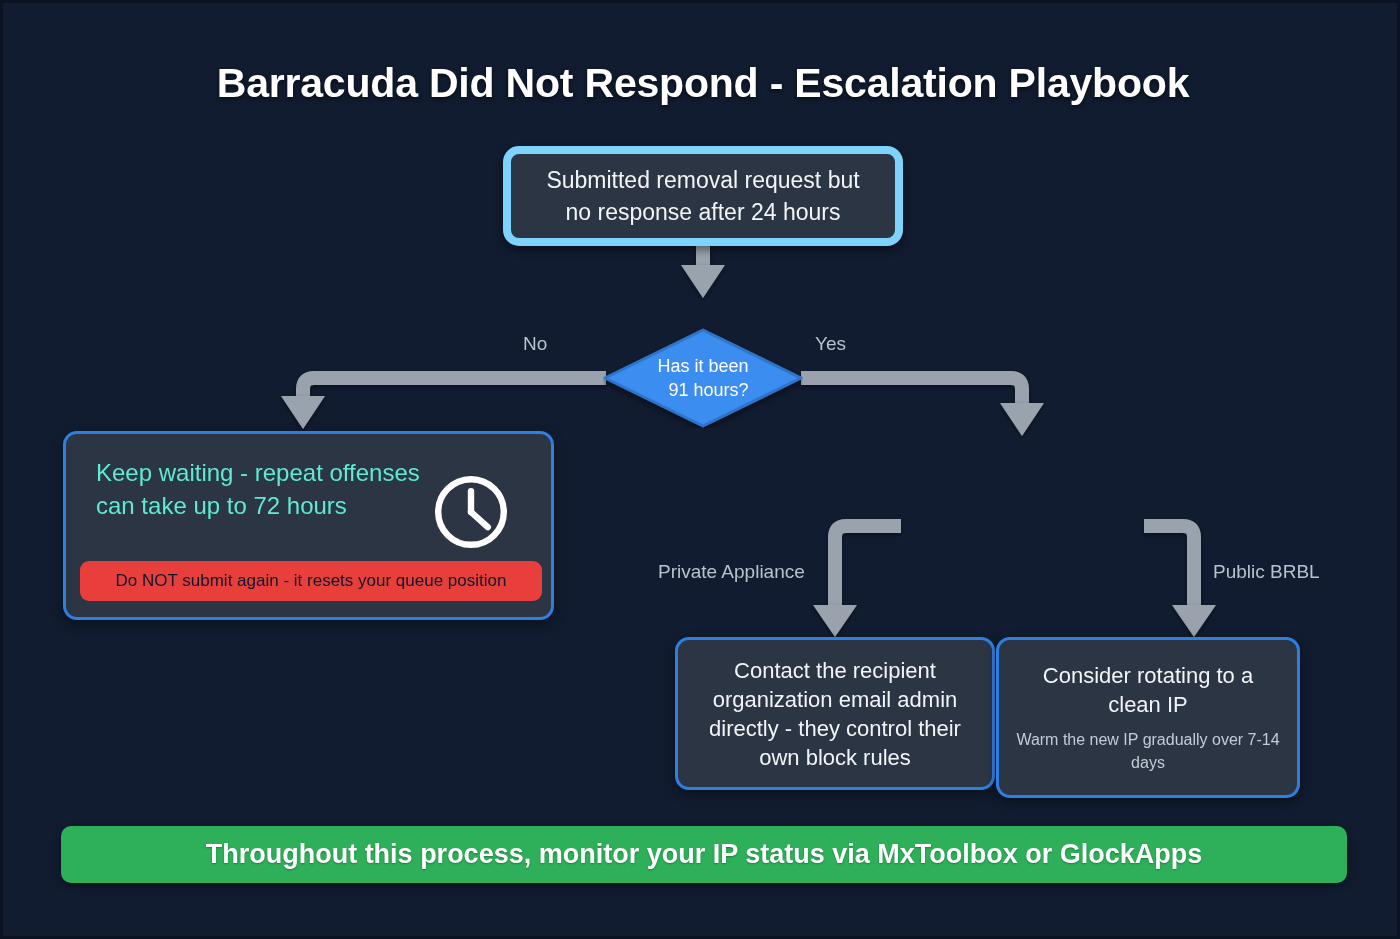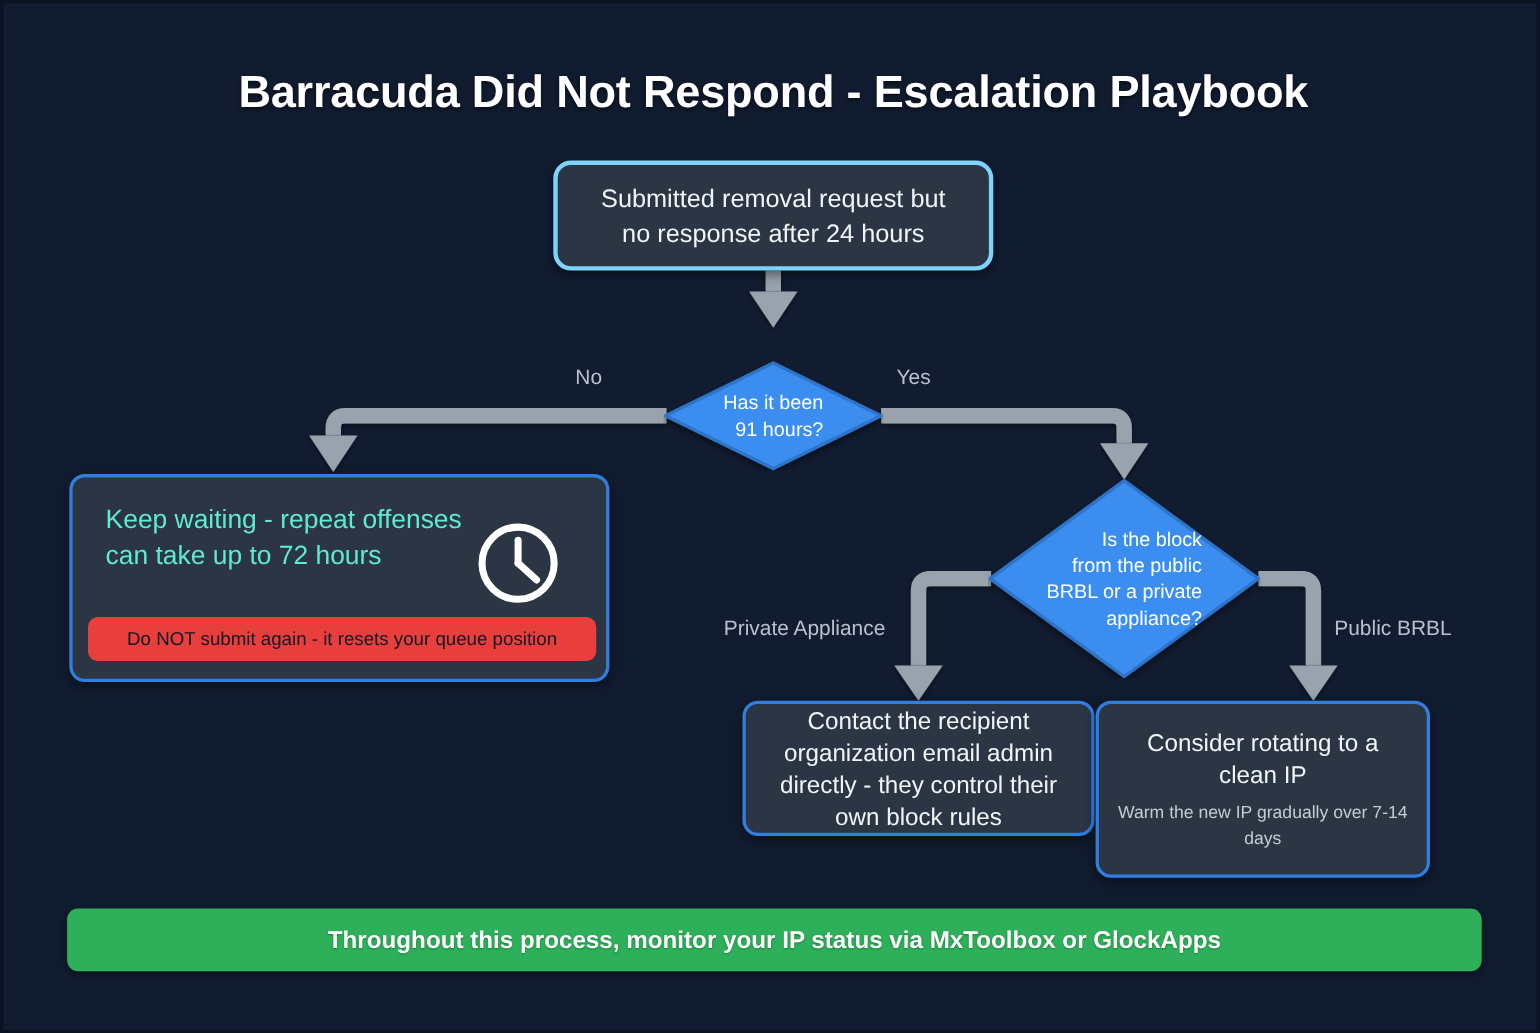--- a/index.html
+++ b/index.html
@@ -44,21 +44,21 @@
     position: absolute;
     box-sizing: border-box;
   }
   
   #start-node {
     left: 500px;
     top: 143px;
     width: 400px;
     height: 100px;
     background: #2b3544;
-    border: 4px solid #7dd3fc;
+    border: 8px solid #7dd3fc;
     border-radius: 16px;
     display: flex;
     align-items: center;
     justify-content: center;
     box-shadow: 0 4px 10px rgba(0,0,0,0.45);
   }
   #start-node .txt {
     color: #f2f5f8;
     font-size: 23px;
     line-height: 32px;
@@ -150,21 +150,21 @@
     justify-content: center;
   }
   #warn-pill .txt {
     color: #0f172a;
     font-size: 17px;
   }
   #contact-node {
     left: 672px;
     top: 634px;
     width: 320px;
-    height: 123px;
+    height: 153px;
     display: flex;
     align-items: center;
     justify-content: center;
   }
   #contact-node .txt {
     color: #f2f5f8;
     font-size: 22px;
     line-height: 29px;
     text-align: center;
     padding: 0 12px;
@@ -214,21 +214,21 @@
     height: 57px;
     background: #2eb05a;
     border-radius: 10px;
     display: flex;
     align-items: center;
     justify-content: center;
     box-shadow: 0 3px 9px rgba(0,0,0,0.35);
   }
   #footer-banner .txt {
     color: #ffffff;
-    font-size: 22px;
+    font-size: 27px;
     font-weight: bold;
     text-shadow: 0 1px 2px rgba(0,0,0,0.3);
   }
 </style>
 </head>
 <body>
 
 <div id="canvas">
 
   <div id="title">Barracuda Did Not Respond - Escalation Playbook</div>
@@ -277,38 +277,20 @@
       <polygon points="100,2 198,50 100,98 2,50" fill="#3b8ef0" stroke="#2d74c9" stroke-width="3" stroke-linejoin="round" filter="url(#dShadow1)"></polygon>
     </svg>
     <div class="diamond-label">
       <div>
         <span>Has it been</span><br>
         <span>91 hours?</span>
       </div>
     </div>
   </div>
 
-  <div id="decision2" class="diamond-wrap">
-    <svg class="diamond-shape" viewBox="0 0 248 182" preserveAspectRatio="none" xmlns="http://www.w3.org/2000/svg">
-      <defs>
-        <filter id="dShadow2" x="-20%" y="-20%" width="140%" height="140%">
-          <feDropShadow dx="0" dy="3" stdDeviation="3" flood-color="#000000" flood-opacity="0.5"></feDropShadow>
-        </filter>
-      </defs>
-      <polygon points="124,2 246,91 124,180 2,91" fill="#3b8ef0" stroke="#2d74c9" stroke-width="3" stroke-linejoin="round" filter="url(#dShadow2)"></polygon>
-    </svg>
-    <div class="diamond-label">
-      <div>
-        <span>Is the block</span><br>
-        <span>from the public</span><br>
-        <span>BRBL or a private</span><br>
-        <span>appliance?</span>
-      </div>
-    </div>
-  </div>
 
   <div class="edge-label" id="label-no">No</div>
   <div class="edge-label" id="label-yes">Yes</div>
   <div class="edge-label" id="label-priv">Private Appliance</div>
   <div class="edge-label" id="label-pub">Public BRBL</div>
 
   <div id="wait-node" class="node boxnode">
     <div class="headline">Keep waiting - repeat offenses can take up to 72 hours</div>
     <svg id="clock-icon" viewBox="0 0 100 100" xmlns="http://www.w3.org/2000/svg">
       <circle cx="50" cy="50" r="41" fill="none" stroke="#ffffff" stroke-width="8"></circle>

